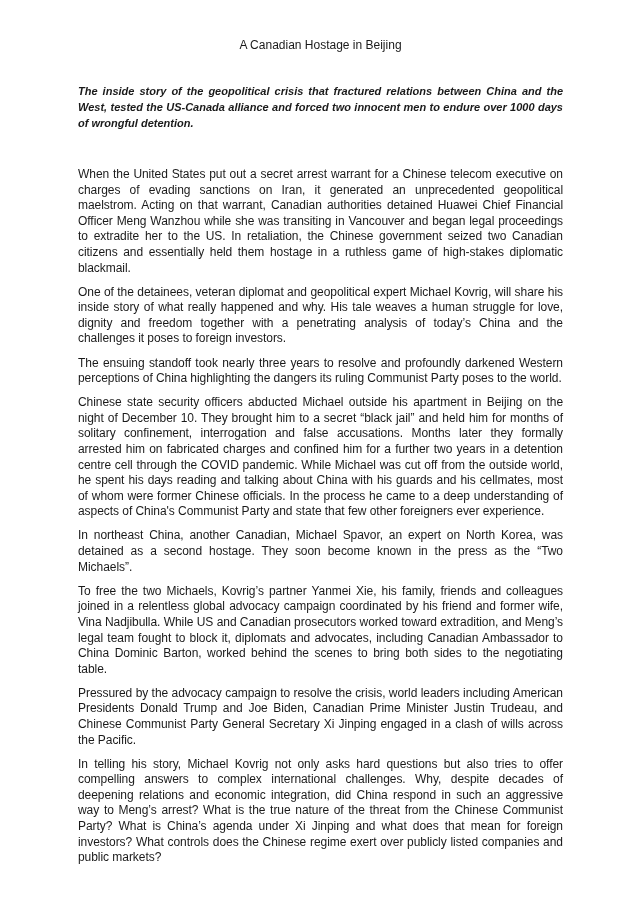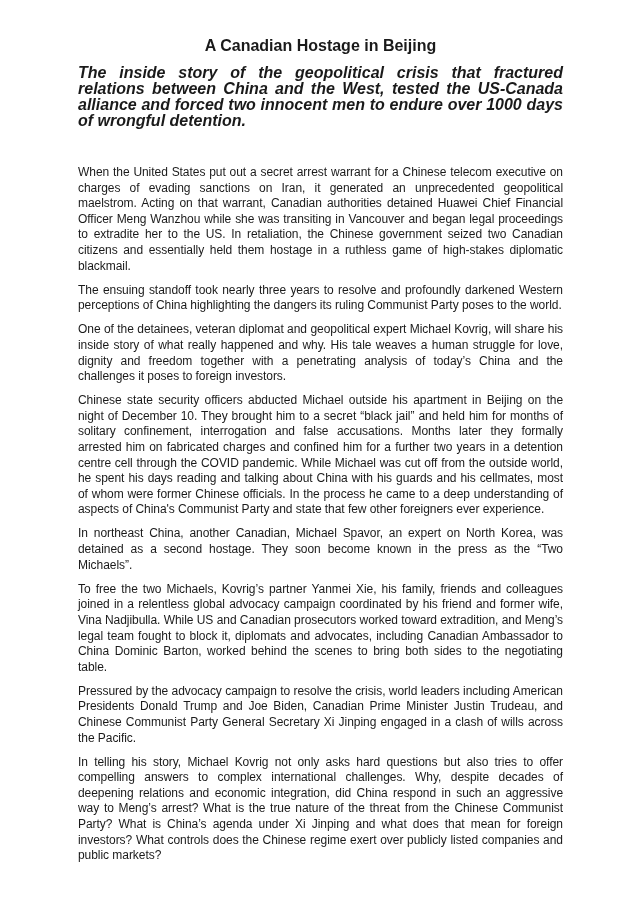--- a/index.html
+++ b/index.html
@@ -2,39 +2,39 @@
 <html><head>
 <meta charset="utf-8">
 <style>
   html, body { margin: 0; padding: 0; background: #ffffff; }
   body { width: 640px; height: 906px; overflow: hidden; position: relative; }
   .page {
     position: absolute; left: 78px; top: 38px; width: 485px;
     font-family: "Liberation Sans", sans-serif; color: #1a1a1a;
   }
   .title {
-    text-align: center; font-weight: bold; font-size: 16px;
-    line-height: 15px; margin: 0 0 12px 0;
+    text-align: center; font-weight: normal; font-size: 12px;
+    line-height: 15px; margin: 0 0 30px 0;
   }
   .subtitle {
-    font-style: italic; font-weight: bold; font-size: 16px;
+    font-style: italic; font-weight: bold; font-size: 11px;
     line-height: 16px; text-align: justify; margin: 0 0 36px 0;
   }
   .para {
     font-size: 12px; line-height: 15.6px; text-align: justify;
     margin: 0 0 8.5px 0; letter-spacing: -0.05px;
   }
 </style>
 </head>
 <body>
 
 <div class="page">
   <h1 class="title">A Canadian Hostage in Beijing</h1>
   <p class="subtitle">The inside story of the geopolitical crisis that fractured relations between China and the West, tested the US-Canada alliance and forced two innocent men to endure over 1000 days of wrongful detention.</p>
   <p class="para">When the United States put out a secret arrest warrant for a Chinese telecom executive on charges of evading sanctions on Iran, it generated an unprecedented geopolitical maelstrom. Acting on that warrant, Canadian authorities detained Huawei Chief Financial Officer Meng Wanzhou while she was transiting in Vancouver and began legal proceedings to extradite her to the US. In retaliation, the Chinese government seized two Canadian citizens and essentially held them hostage in a ruthless game of high-stakes diplomatic blackmail.</p>
+  <p class="para">One of the detainees, veteran diplomat and geopolitical expert Michael Kovrig, will share his inside story of what really happened and why. His tale weaves a human struggle for love, dignity and freedom together with a penetrating analysis of today’s China and the challenges it poses to foreign investors.</p>
   <p class="para">The ensuing standoff took nearly three years to resolve and profoundly darkened Western perceptions of China highlighting the dangers its ruling Communist Party poses to the world.</p>
-  <p class="para">One of the detainees, veteran diplomat and geopolitical expert Michael Kovrig, will share his inside story of what really happened and why. His tale weaves a human struggle for love, dignity and freedom together with a penetrating analysis of today’s China and the challenges it poses to foreign investors.</p>
   <p class="para">Chinese state security officers abducted Michael outside his apartment in Beijing on the night of December 10. They brought him to a secret “black jail” and held him for months of solitary confinement, interrogation and false accusations. Months later they formally arrested him on fabricated charges and confined him for a further two years in a detention centre cell through the COVID pandemic. While Michael was cut off from the outside world, he spent his days reading and talking about China with his guards and his cellmates, most of whom were former Chinese officials. In the process he came to a deep understanding of aspects of China's Communist Party and state that few other foreigners ever experience.</p>
   <p class="para">In northeast China, another Canadian, Michael Spavor, an expert on North Korea, was detained as a second hostage. They soon become known in the press as the “Two Michaels”.</p>
   <p class="para">To free the two Michaels, Kovrig’s partner Yanmei Xie, his family, friends and colleagues joined in a relentless global advocacy campaign coordinated by his friend and former wife, Vina Nadjibulla. While US and Canadian prosecutors worked toward extradition, and Meng’s legal team fought to block it, diplomats and advocates, including Canadian Ambassador to China Dominic Barton, worked behind the scenes to bring both sides to the negotiating table.</p>
   <p class="para">Pressured by the advocacy campaign to resolve the crisis, world leaders including American Presidents Donald Trump and Joe Biden, Canadian Prime Minister Justin Trudeau, and Chinese Communist Party General Secretary Xi Jinping engaged in a clash of wills across the Pacific.</p>
   <p class="para">In telling his story, Michael Kovrig not only asks hard questions but also tries to offer compelling answers to complex international challenges. Why, despite decades of deepening relations and economic integration, did China respond in such an aggressive way to Meng’s arrest? What is the true nature of the threat from the Chinese Communist Party? What is China’s agenda under Xi Jinping and what does that mean for foreign investors? What controls does the Chinese regime exert over publicly listed companies and public markets?</p>
 </div>
 
 </body></html>

